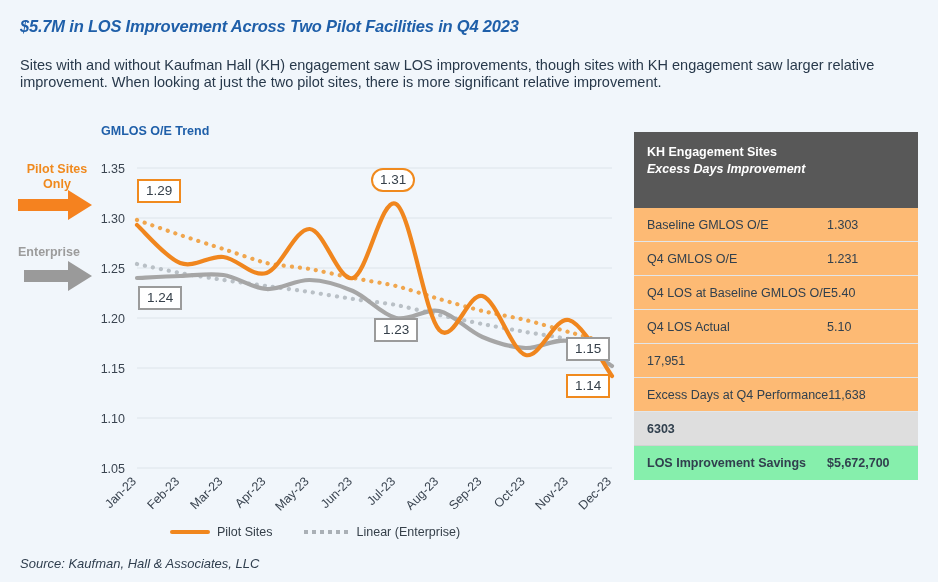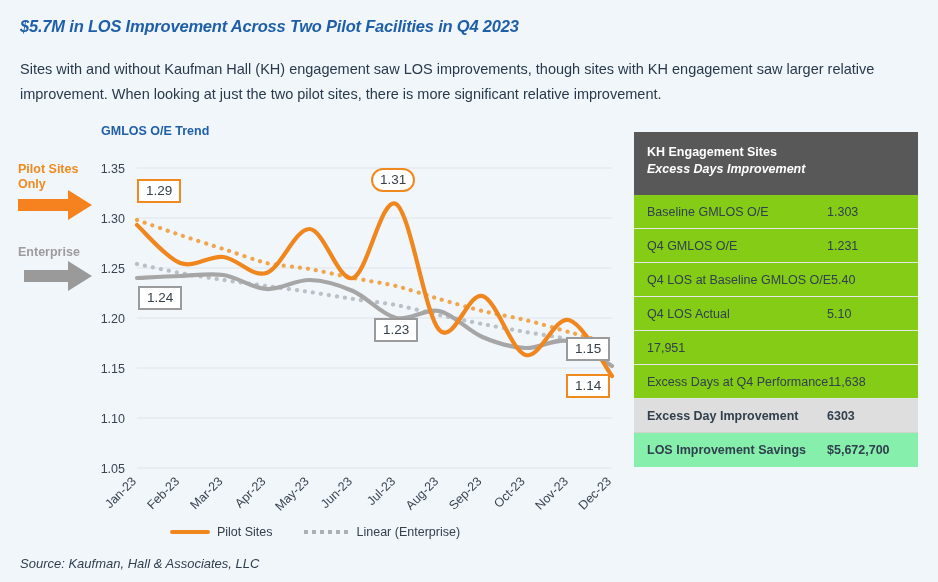--- a/index.html
+++ b/index.html
@@ -33,21 +33,21 @@
     letter-spacing: -0.2px;
     white-space: nowrap;
     text-align: right;
   }
   .subtitle {
     position: absolute;
     left: 20px;
     top: 57px;
     width: 898px;
     font-size: 14.5px;
-    line-height: 25px;
+    line-height: 17px;
     color: #28394b;
   }
 
   
   .chart-title {
     position: absolute;
     left: 101px;
     top: 124px;
     font-size: 12.5px;
     font-weight: bold;
@@ -66,21 +66,21 @@
     top: 0;
   }
 
   
   .side-note {
     position: absolute;
     font-size: 12.5px;
     font-weight: bold;
     line-height: 15px;
   }
-  .side-note.pilot { left: 18px; top: 162px; color: #f08a1e; width: 78px; }
+  .side-note.pilot { left: 18px; top: 162px; color: #f08a1e; width: 78px; text-align: center; }
   .side-note.ent   { left: 18px; top: 245px; color: #9c9c9c; width: 82px; }
 
   
   .callout {
     position: absolute;
     background: #ffffff;
     border: 2px solid #9b9b9b;
     font-size: 13.5px;
     color: #36404a;
     padding: 2px 7px 3px 7px;
@@ -125,28 +125,28 @@
   
   .table {
     position: absolute;
     left: 634px;
     top: 132px;
     width: 284px;
   }
   .table-header {
     background: #585858;
     color: #ffffff;
-    padding: 12px 13px 17px 13px;
+    padding: 12px 13px 30px 13px;
   }
   .th-line1 { font-size: 12.5px; font-weight: bold; line-height: 17px; }
   .th-line2 { font-size: 12.5px; font-weight: bold; font-style: italic; line-height: 17px; }
   .trow {
     display: flex;
     align-items: center;
-    background: #84cc16;
+    background: #fdba74;
     border-bottom: 1px solid #e2e6ea;
     height: 34px;
     padding: 0 13px;
     font-size: 12.5px;
     color: #31404e;
     box-sizing: border-box;
   }
   .trow .lbl { flex: 1 1 auto; white-space: nowrap; }
   .trow .val { flex: 0 0 78px; text-align: left; white-space: nowrap; }
   .trow.grey  { background: #dedede; font-weight: bold; border-bottom-color: #d2d2d2; }
@@ -266,21 +266,20 @@
           <span class="val">5.10</span>
         </div>
         <div class="trow">
           <span class="val">17,951</span>
         </div>
         <div class="trow">
           <span class="lbl">Excess Days at Q4 Performance</span>
           <span class="val">11,638</span>
         </div>
         <div class="trow grey">
-          <span class="lbl">Excess Day Improvement</span>
           <span class="val">6303</span>
         </div>
         <div class="trow blue">
           <span class="lbl">LOS Improvement Savings</span>
           <span class="val">$5,672,700</span>
         </div>
       </div>
   </div>
 
 </div>

